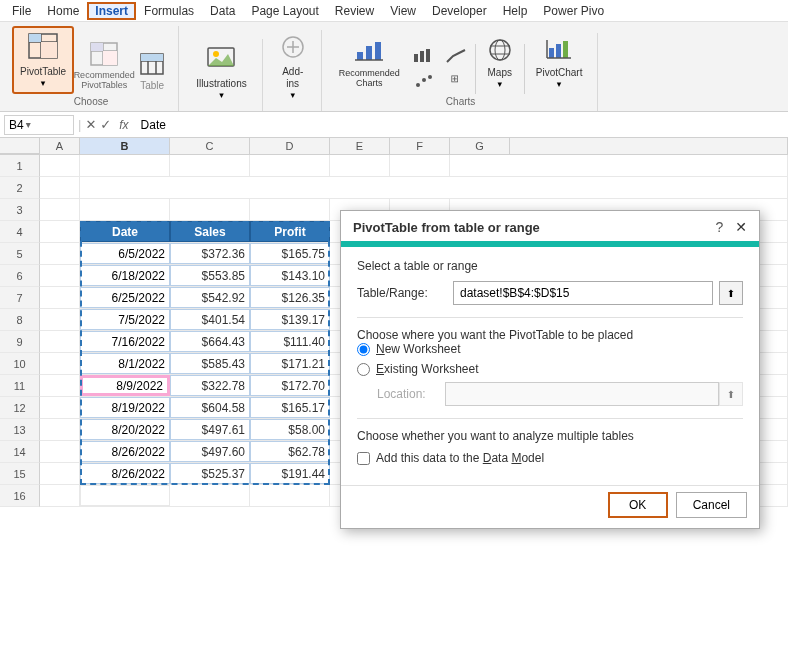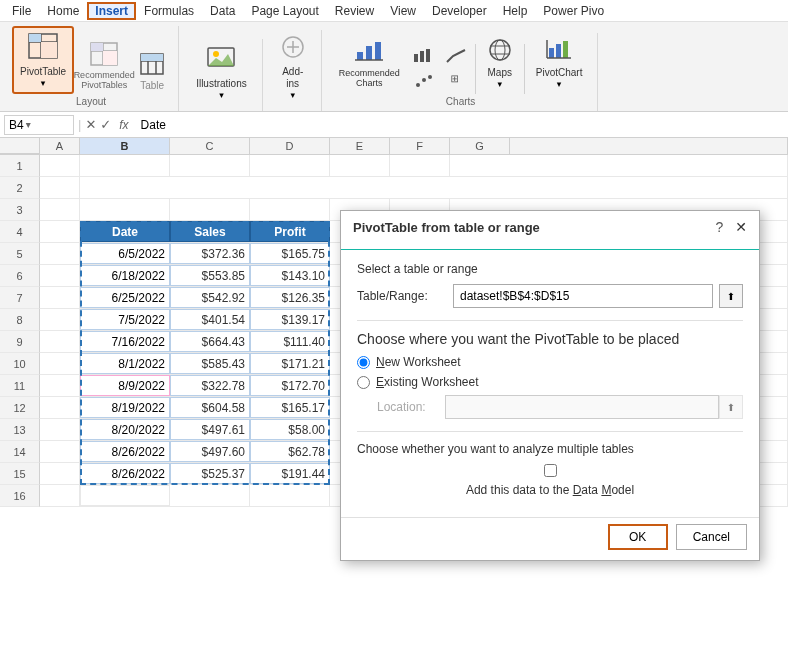--- a/index.html
+++ b/index.html
@@ -107,21 +107,21 @@
               <rect x="1" y="1" width="22" height="20" fill="none" stroke="#555" stroke-width="1.5"></rect>
               <line x1="1" y1="8" x2="23" y2="8" stroke="#555" stroke-width="1.5"></line>
               <line x1="8" y1="1" x2="8" y2="21" stroke="#555" stroke-width="1.5"></line>
               <line x1="16" y1="1" x2="16" y2="21" stroke="#555" stroke-width="1.5"></line>
               <rect x="1" y="1" width="22" height="7" fill="#bdd7ee"></rect>
             </svg>
           </div>
           <div class="btn-label">Table</div>
         </div>
       </div>
-      <div class="ribbon-group-label">Layout</div>
+      <div class="ribbon-group-label">Choose</div>
     </div>
 
     <div class="ribbon-group">
       <div style="display:flex; gap:2px; align-items:flex-end;">
         <div class="ribbon-btn" style="min-width:52px;">
           <div style="font-size:22px;">
             <svg width="30" height="26" viewBox="0 0 30 26">
               <rect x="2" y="4" width="26" height="18" fill="none" stroke="#555" stroke-width="1.5" rx="1"></rect>
               <circle cx="10" cy="10" r="3" fill="#ffc000"></circle>
               <polygon points="2,22 10,14 16,18 22,10 28,22" fill="#70ad47" opacity="0.7"></polygon>
@@ -358,21 +358,21 @@
       <div class="grid-row">
         <div class="cell col-a"></div>
         <div class="cell col-b data-cell-date" style="border:1px solid #b8cfe8; justify-content:flex-end;">8/1/2022</div>
         <div class="cell col-c data-cell">$585.43</div>
         <div class="cell col-d data-cell">$171.21</div>
         <div class="cell col-e"></div>
         <div class="cell" style="flex:1;"></div>
       </div>
       <div class="grid-row">
         <div class="cell col-a"></div>
-        <div class="cell col-b data-cell-date" style="border:1px solid #f9a8d4; justify-content:flex-end;padding-left:28px;">8/9/2022</div>
+        <div class="cell col-b data-cell-date" style="border:3px solid #f9a8d4; justify-content:flex-end;padding-left:28px;">8/9/2022</div>
         <div class="cell col-c data-cell">$322.78</div>
         <div class="cell col-d data-cell">$172.70</div>
         <div class="cell col-e"></div>
         <div class="cell" style="flex:1;"></div>
       </div>
       <div class="grid-row">
         <div class="cell col-a"></div>
         <div class="cell col-b data-cell-date" style="border:1px solid #b8cfe8; justify-content:flex-end;">8/19/2022</div>
         <div class="cell col-c data-cell">$604.58</div>
         <div class="cell col-d data-cell">$165.17</div>
@@ -409,62 +409,62 @@
         <div class="cell col-c"></div>
         <div class="cell col-d"></div>
         <div class="cell col-e"></div>
         <div class="cell" style="flex:1;"></div>
       </div>
 
       <div style="position:absolute; top:66px; left:40px; width:250px; height:264px; border:2px dashed #2e75b6; pointer-events:none;"></div>
 
       <div style="position:absolute; top:55px; left:300px; background:#fff; border:1px solid #aaa; box-shadow:3px 3px 12px rgba(0,0,0,0.3); width:420px; z-index:10;">
 
-        <div style="display:flex; align-items:center; justify-content:space-between; padding:8px 12px 14px 12px; border-bottom:1px solid #14b8a6;">
+        <div style="display:flex; align-items:center; justify-content:space-between; padding:8px 12px 6px 12px; border-bottom:6px solid #14b8a6;">
           <span style="font-size:13px; font-weight:600; color:#333;">PivotTable from table or range</span>
           <div style="display:flex; gap:12px; align-items:center;">
             <span style="font-size:14px; color:#555; cursor:pointer;">?</span>
             <span style="font-size:14px; color:#333; cursor:pointer;">✕</span>
           </div>
         </div>
 
         <div style="padding:12px 16px;">
 
           <div style="font-size:12px; color:#333; margin-bottom:8px; font-weight:400;">Select a table or range</div>
           <div style="display:flex; align-items:center; gap:6px; margin-bottom:12px;">
             <span style="font-size:12px; color:#333; width:90px; min-width:90px;">Table/Range:</span>
             <input style="flex: 1 1 0%; border: 1px solid rgb(170, 170, 170); padding: 2px 6px; font-size: 12px; height: 24px;" value="dataset!$B$4:$D$15">
             <button style="border:1px solid #aaa; background:#f3f3f3; height:24px; width:24px; cursor:pointer; font-size:11px; display:flex; align-items:center; justify-content:center;">
               <span style="font-size:10px;">⬆</span>
             </button>
           </div>
 
           <hr style="border:none; border-top:1px solid #e0e0e0; margin:4px 0 10px 0;">
 
-          <div style="font-size:14px; color:#333; margin-bottom:8px;">Choose where you want the PivotTable to be placed</div>
+          <div style="font-size:12px; color:#333; ">Choose where you want the PivotTable to be placed</div>
           <div style="display:flex; align-items:center; gap:6px; margin-bottom:6px;">
             <input type="radio" name="placement" checked="" style="margin: 0px;">
             <label style="font-size:12px; color:#333; cursor:pointer;"><span style="text-decoration:underline">N</span>ew Worksheet</label>
           </div>
           <div style="display:flex; align-items:center; gap:6px; margin-bottom:6px;">
             <input type="radio" name="placement" style="margin: 0px;">
             <label style="font-size:12px; color:#333; cursor:pointer;"><span style="text-decoration:underline">E</span>xisting Worksheet</label>
           </div>
           <div style="display:flex; align-items:center; gap:0; margin-bottom:12px; margin-left:20px;">
             <span style="font-size:12px; color:#aaa; width:68px;">Location:</span>
             <input style="flex: 1 1 0%; border: 1px solid rgb(204, 204, 204); padding: 2px 6px; font-size: 12px; height: 24px; background: rgb(249, 249, 249);" value="">
             <button style="border:1px solid #ccc; background:#f3f3f3; height:24px; width:24px; cursor:pointer; font-size:11px; display:flex; align-items:center; justify-content:center; opacity:0.5;">
               <span style="font-size:10px;">⬆</span>
             </button>
           </div>
 
           <hr style="border:none; border-top:1px solid #e0e0e0; margin:4px 0 10px 0;">
 
           <div style="font-size:12px; color:#333; margin-bottom:8px;">Choose whether you want to analyze multiple tables</div>
-          <div style="display:flex; align-items:center; gap:6px; margin-bottom:8px;flex-direction:column;">
+          <div style="display:flex; align-items:center; gap:6px; margin-bottom:8px;">
             <input type="checkbox" style="margin: 0px;">
             <label style="font-size:12px; color:#333; cursor:pointer;">Add this data to the <span style="text-decoration:underline">D</span>ata <span style="text-decoration:underline">M</span>odel</label>
           </div>
         </div>
 
         <div style="display:flex; justify-content:flex-end; gap:8px; padding:6px 12px 10px 12px; border-top:1px solid #e0e0e0;">
           <button style="background:#fff; border:2px solid #c85b12; padding:4px 16px; font-size:12px; cursor:pointer; min-width:60px;">OK</button>
           <button style="background:#fff; border:1px solid #aaa; padding:4px 16px; font-size:12px; cursor:pointer; min-width:60px;">Cancel</button>
         </div>
       </div>

